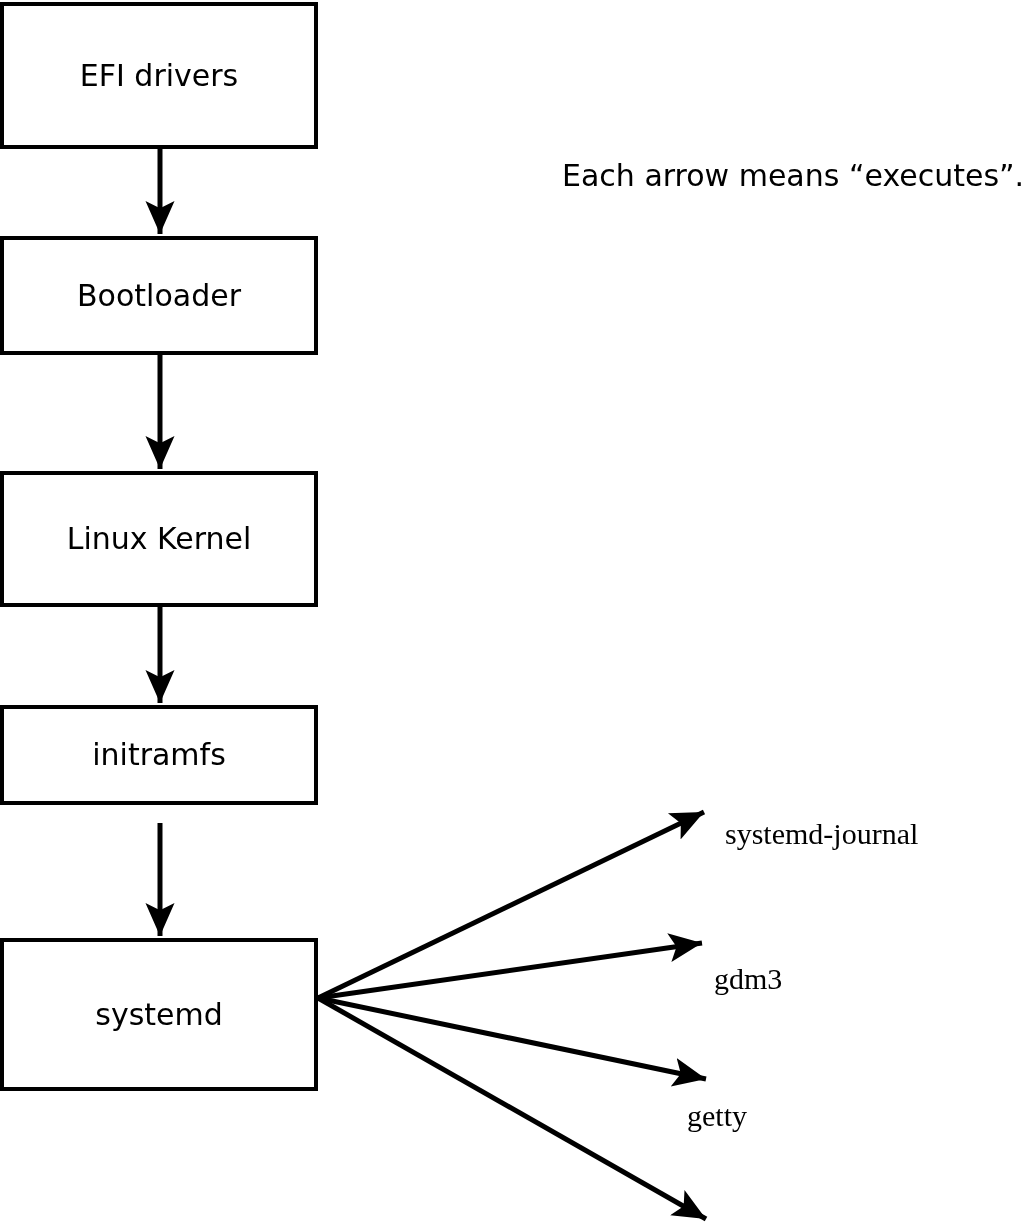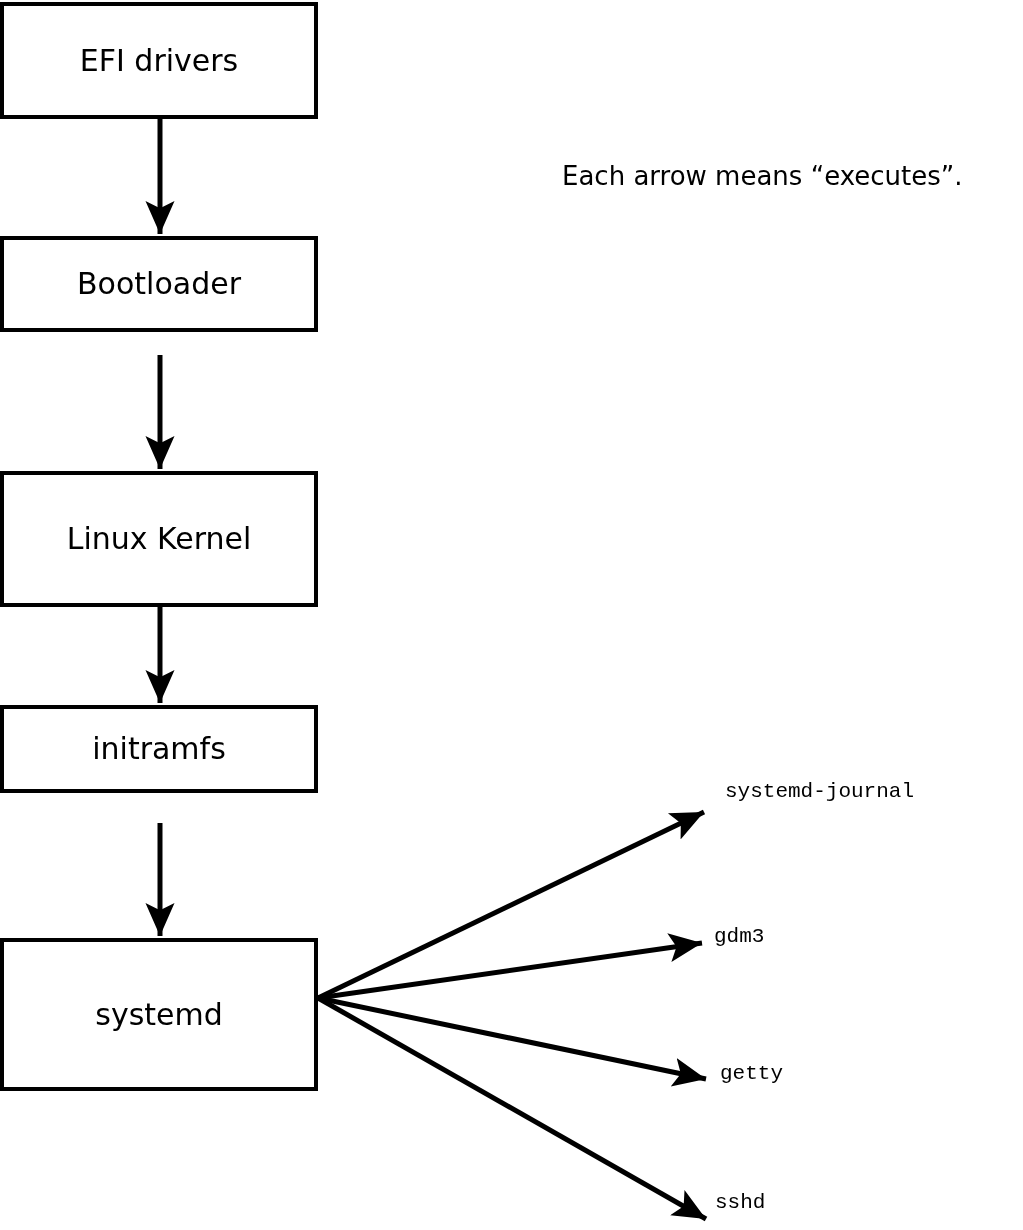--- a/index.html
+++ b/index.html
@@ -30,44 +30,45 @@
     border: 4px solid #000000;
     background: #ffffff;
     display: flex;
     align-items: center;
     justify-content: center;
     font-family: "DejaVu Sans", "Liberation Sans", sans-serif;
     font-size: 30px;
     line-height: 1;
     white-space: nowrap;
   }
-  .node-1 { top: 2px;   height: 117px; }
-  .node-2 { top: 236px; height: 96px; }
+  .node-1 { top: 2px;   height: 147px; }
+  .node-2 { top: 236px; height: 119px; }
   .node-3 { top: 471px; height: 136px; }
-  .node-4 { top: 705px; height: 88px; }
+  .node-4 { top: 705px; height: 100px; }
   .node-5 { top: 938px; height: 153px; }
   .svc {
     position: absolute;
     transform: translateY(-50%);
-    font-family: Liberation Mono, monospace;
-    font-size: 21px;
+    font-family: Liberation Serif, serif;
+    font-size: 30px;
     line-height: 1;
     white-space: nowrap;
+    margin-top: 43px;
   }
   .svc-1 { left: 725px; top: 791px; }
   .svc-2 { left: 714px; top: 936px; }
-  .svc-3 { left: 720px; top: 1073px; }
+  .svc-3 { left: 687px; top: 1073px; }
   .svc-4 { left: 715px; top: 1202px; }
   .note {
     position: absolute;
     left: 562px;
     top: 176px;
     transform: translateY(-50%);
     font-family: "DejaVu Sans", "Liberation Sans", sans-serif;
-    font-size: 26px;
+    font-size: 30px;
     line-height: 1;
     white-space: nowrap;
     text-align: center;
   }
   .edge {
     stroke: #000000;
     stroke-width: 5;
     fill: none;
   }
 </style>

